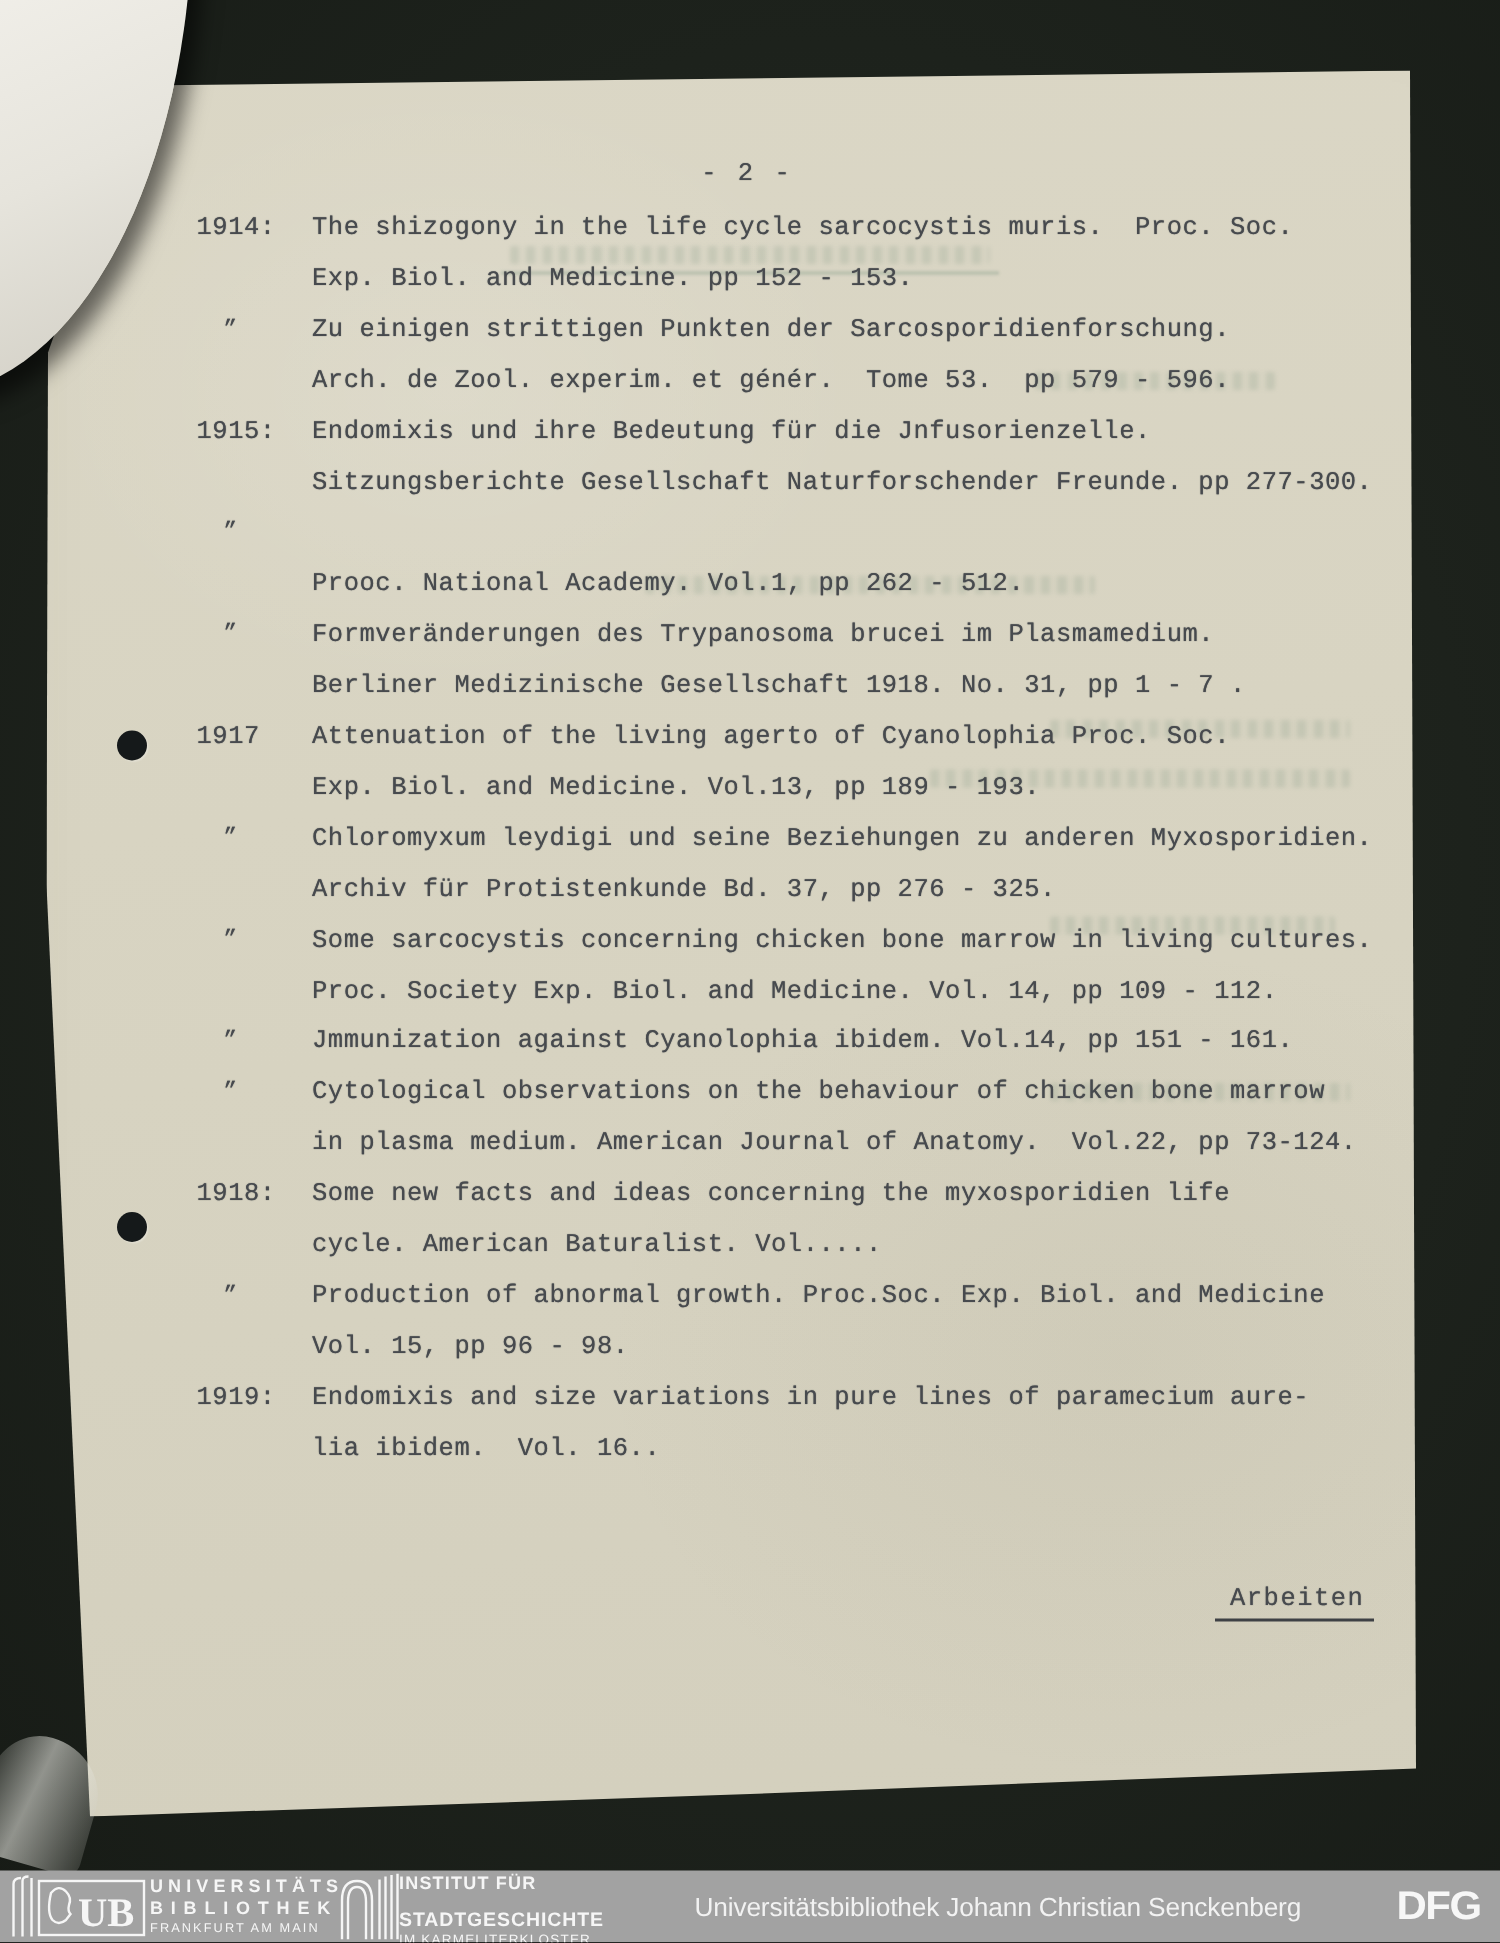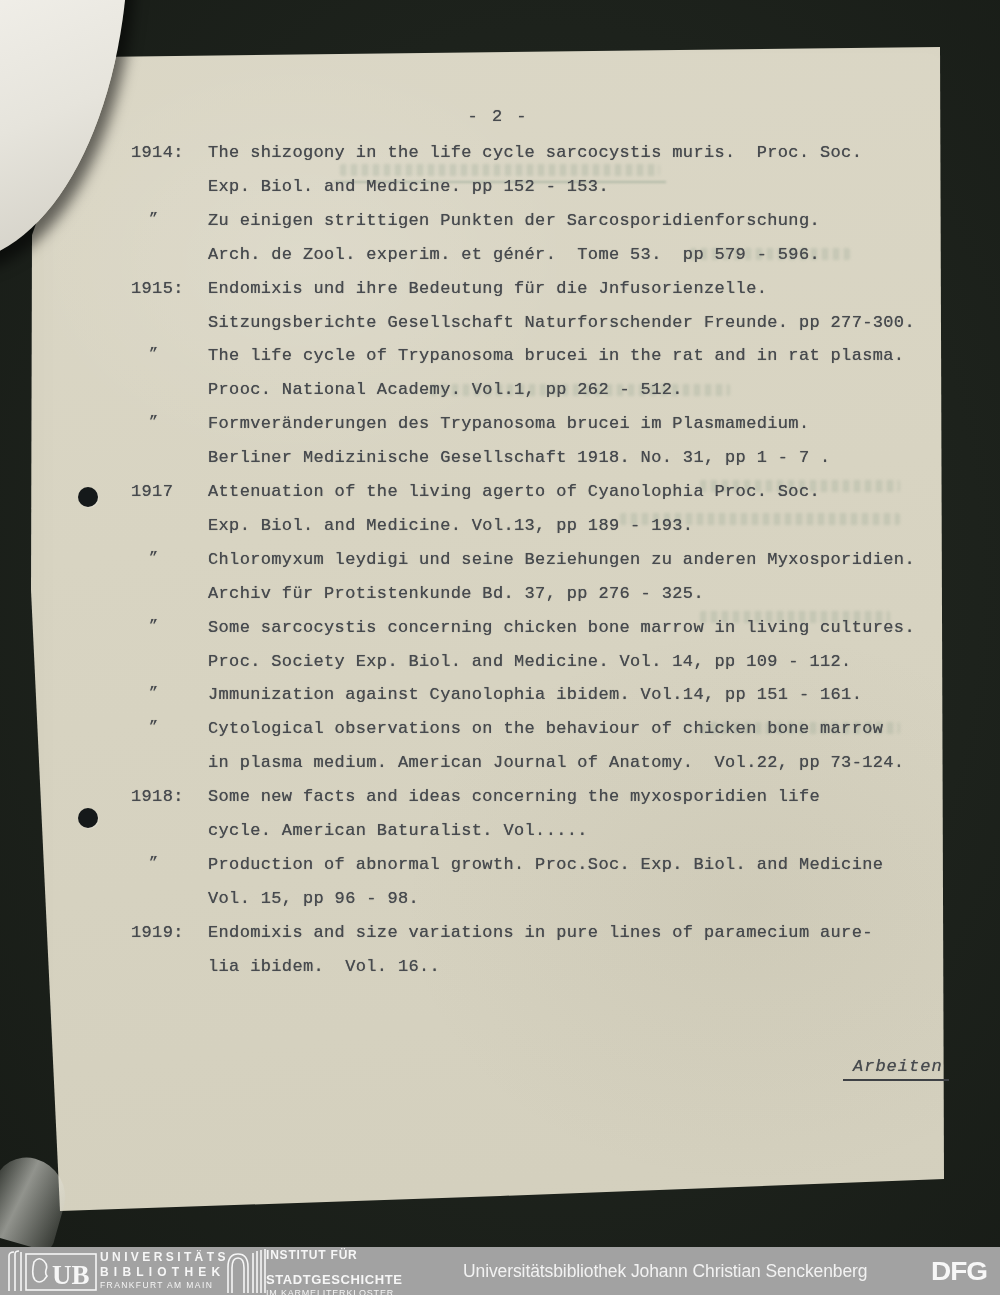--- a/index.html
+++ b/index.html
@@ -43,22 +43,22 @@
   .hole.h1{left:78px; top:487px;}
   .hole.h2{left:78px; top:808px;}
   
   .typed{color:#474a4e; font-size:17px; letter-spacing:.35px; text-shadow:0 0 .7px rgba(66,70,74,.85); white-space:pre;}
   .page-num{position:absolute; left:448px; top:107px; width:100px; text-align:center; letter-spacing:2px;}
   .line-row{position:absolute; left:0; width:960px; height:22px;}
   .line-marker{position:absolute; left:131px;}
   .line-marker.ditto{left:149px; font-size:15px;}
   .line-text{position:absolute; left:208px;}
   .signature{
-    position:absolute; left:843px; top:1057px; padding:0 6px 3px 10px;
-    border-bottom:2px solid #3e4145; letter-spacing:1px;font-style:italic;
+    position:absolute; left:810px; top:1057px; padding:0 6px 3px 10px;
+    border-bottom:2px solid #3e4145; letter-spacing:1px;
   }
   
   .ghost{
     position:absolute; height:12px; border-radius:2px; filter:blur(1.4px); opacity:.55;
     background:repeating-linear-gradient(90deg, rgba(125,148,128,.38) 0 6px, rgba(125,148,128,.05) 6px 11px);
   }
   .ghost-line{position:absolute; height:2px; background:rgba(130,152,132,.45); filter:blur(1px);}
   
   .footer{
     position:absolute; left:0; top:1247px; width:1000px; height:48px;
@@ -96,21 +96,21 @@
 
   <div class="typed page-num">- 2 -</div>
 
   <div id="typed-lines">
       <div class="line-row typed" style="top: 143px;"><span class="line-marker">1914:</span><span class="line-text">The shizogony in the life cycle sarcocystis muris.  Proc. Soc.</span></div>
       <div class="line-row typed" style="top: 176.9px;"><span class="line-text">Exp. Biol. and Medicine. pp 152 - 153.</span></div>
       <div class="line-row typed" style="top: 210.8px;"><span class="line-marker ditto">”</span><span class="line-text">Zu einigen strittigen Punkten der Sarcosporidienforschung.</span></div>
       <div class="line-row typed" style="top: 244.7px;"><span class="line-text">Arch. de Zool. experim. et génér.  Tome 53.  pp 579 - 596.</span></div>
       <div class="line-row typed" style="top: 278.6px;"><span class="line-marker">1915:</span><span class="line-text">Endomixis und ihre Bedeutung für die Jnfusorienzelle.</span></div>
       <div class="line-row typed" style="top: 312.5px;"><span class="line-text">Sitzungsberichte Gesellschaft Naturforschender Freunde. pp 277-300.</span></div>
-      <div class="line-row typed" style="top: 346.4px;"><span class="line-marker ditto">”</span><span class="line-text">The life cycle of Trypanosoma brucei in the rat and in rat plasma.</span></div>
+      <div class="line-row typed" style="top: 346.4px;"><span class="line-marker ditto">”</span></div>
       <div class="line-row typed" style="top: 380.3px;"><span class="line-text">Prooc. National Academy. Vol.1, pp 262 - 512.</span></div>
       <div class="line-row typed" style="top: 414.2px;"><span class="line-marker ditto">”</span><span class="line-text">Formveränderungen des Trypanosoma brucei im Plasmamedium.</span></div>
       <div class="line-row typed" style="top: 448.1px;"><span class="line-text">Berliner Medizinische Gesellschaft 1918. No. 31, pp 1 - 7 .</span></div>
       <div class="line-row typed" style="top: 482px; text-align: right;"><span class="line-marker">1917</span><span class="line-text">Attenuation of the living agerto of Cyanolophia Proc. Soc.</span></div>
       <div class="line-row typed" style="top: 515.9px;"><span class="line-text">Exp. Biol. and Medicine. Vol.13, pp 189 - 193.</span></div>
       <div class="line-row typed" style="top: 549.8px;"><span class="line-marker ditto">”</span><span class="line-text">Chloromyxum leydigi und seine Beziehungen zu anderen Myxosporidien.</span></div>
       <div class="line-row typed" style="top: 583.7px;"><span class="line-text">Archiv für Protistenkunde Bd. 37, pp 276 - 325.</span></div>
       <div class="line-row typed" style="top: 617.6px;"><span class="line-marker ditto">”</span><span class="line-text">Some sarcocystis concerning chicken bone marrow in living cultures.</span></div>
       <div class="line-row typed" style="top: 651.5px;"><span class="line-text">Proc. Society Exp. Biol. and Medicine. Vol. 14, pp 109 - 112.</span></div>
       <div class="line-row typed" style="top: 685.4px;"><span class="line-marker ditto">”</span><span class="line-text">Jmmunization against Cyanolophia ibidem. Vol.14, pp 151 - 161.</span></div>

